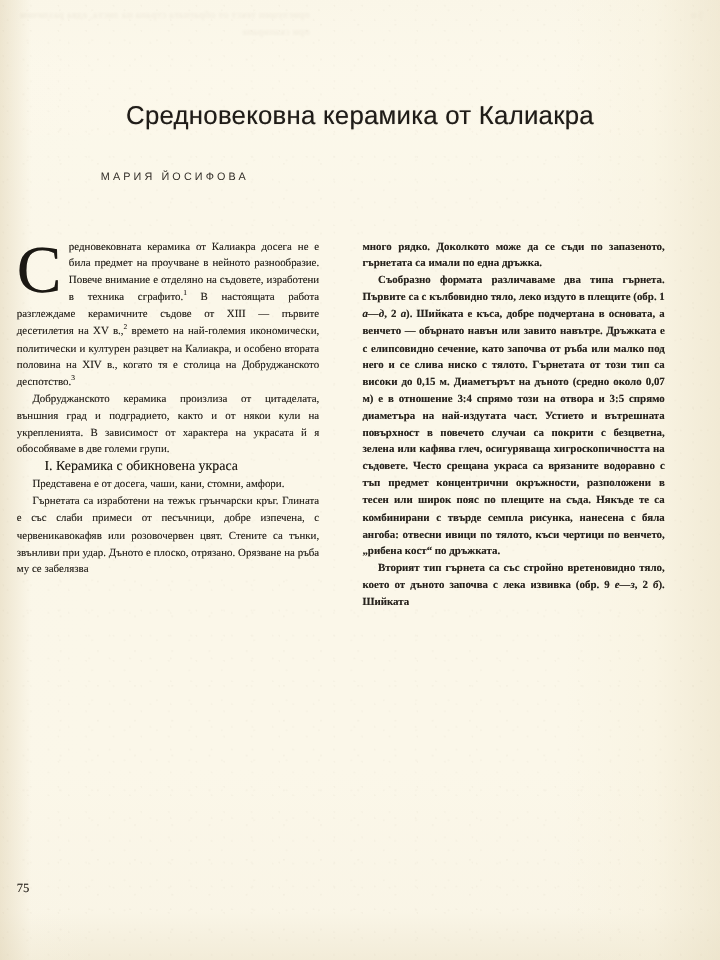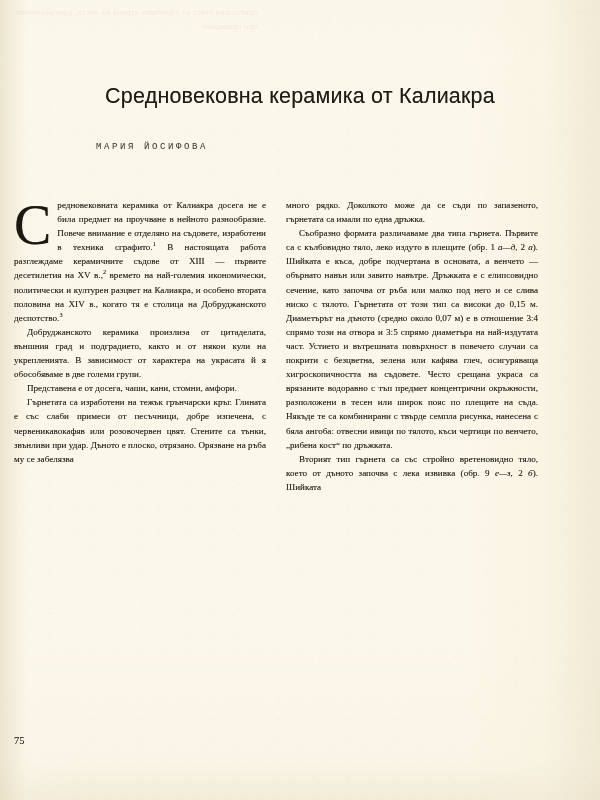--- a/index.html
+++ b/index.html
@@ -85,26 +85,26 @@
     text-align: center;
     font-size: 21.5px;
     font-weight: 400;
     letter-spacing: 0.2px;
     color: #221f1b;
     font-family: "Liberation Sans", "DejaVu Sans", sans-serif;
     text-shadow: 0 0 0.6px rgba(40,34,26,0.55);
   }
   .author {
     position: absolute;
-    left: 96px;
+    left: 84px;
     top: 142px;
     font-size: 9px;
     letter-spacing: 2.6px;
     color: #35302a;
-    font-family: Liberation Mono, monospace;
+    font-family: Liberation Sans, sans-serif;
     text-transform: uppercase;
   }
 
   .columns {
     position: absolute;
     left: 14px;
     top: 198px;
     width: 540px;
     height: 520px;
   }
@@ -113,21 +113,21 @@
     top: 0;
     width: 252px;
     font-size: 9.1px;
     line-height: 14.1px;
     text-align: justify;
     text-justify: inter-word;
     color: #2a2620;
     hyphens: manual;
   }
   .col-left  { left: 0px; }
-  .col-right { left: 272px; }
+  .col-right { left: 288px; font-weight: bold; }
 
   .col p {
     margin: 0;
     text-indent: 13px;
   }
   .col p.flush { text-indent: 0; }
 
   .dropcap {
     float: left;
     font-size: 56px;
@@ -200,20 +200,21 @@
     <div class="title">Средновековна керамика от Калиакра</div>
     <div class="author">МАРИЯ ЙОСИФОВА</div>
 
     <div class="columns">
 
       <div class="col col-left">
         <p class="flush"><span class="dropcap">С</span><span>редновековната керамика от Калиакра досега не е била предмет на проучване в нейното разнообразие. Повече внимание е отделяно на съдовете, изработени в техника сграфито.</span><sup class="fn">1</sup><span> В настоящата работа разглеждаме керамичните съдове от XIII — първите десетилетия на XV в.,</span><sup class="fn">2</sup><span> времето на най-големия икономически, политически и културен разцвет на Калиакра, и особено втората половина на XIV в., когато тя е столица на Добруджанското деспотство.</span><sup class="fn">3</sup></p>
 
         <p>Добруджанското керамика произлиза от цитаделата, външния град и подградието, както и от някои кули на укрепленията. В зависимост от характера на украсата й я обособяваме в две големи групи.</p>
 
+        <p class="section-head">I. Керамика с обикновена украса</p>
 
         <p>Представена е от досега, чаши, кани, стомни, амфори.</p>
 
         <p>Гърнетата са изработени на тежък грънчарски кръг. Глината е със слаби примеси от песъчници, добре изпечена, с червеникавокафяв или розовочервен цвят. Стените са тънки, звънливи при удар. Дъното е плоско, отрязано. Орязване на ръба му се забелязва</p>
       </div>
 
       <div class="col col-right">
         <p class="flush">много рядко. Доколкото може да се съди по запазеното, гърнетата са имали по една дръжка.</p>
 
         <p><span>Съобразно формата различаваме два типа гърнета. Първите са с кълбовидно тяло, леко издуто в плещите (обр. 1 </span><span class="fig">а—д</span><span>, 2 </span><span class="fig">а</span><span>). Шийката е къса, добре подчертана в основата, а венчето — обърнато навън или завито навътре. Дръжката е с елипсовидно сечение, като започва от ръба или малко под него и се слива ниско с тялото. Гърнетата от този тип са високи до 0,15 м. Диаметърът на дъното (средно около 0,07 м) е в отношение 3:4 спрямо този на отвора и 3:5 спрямо диаметъра на най-издутата част. Устието и вътрешната повърхност в повечето случаи са покрити с безцветна, зелена или кафява глеч, осигуряваща хигроскопичността на съдовете. Често срещана украса са врязаните водоравно с тъп предмет концентрични окръжности, разположени в тесен или широк пояс по плещите на съда. Някъде те са комбинирани с твърде семпла рисунка, нанесена с бяла ангоба: отвесни ивици по тялото, къси чертици по венчето, „рибена кост“ по дръжката.</span></p>

